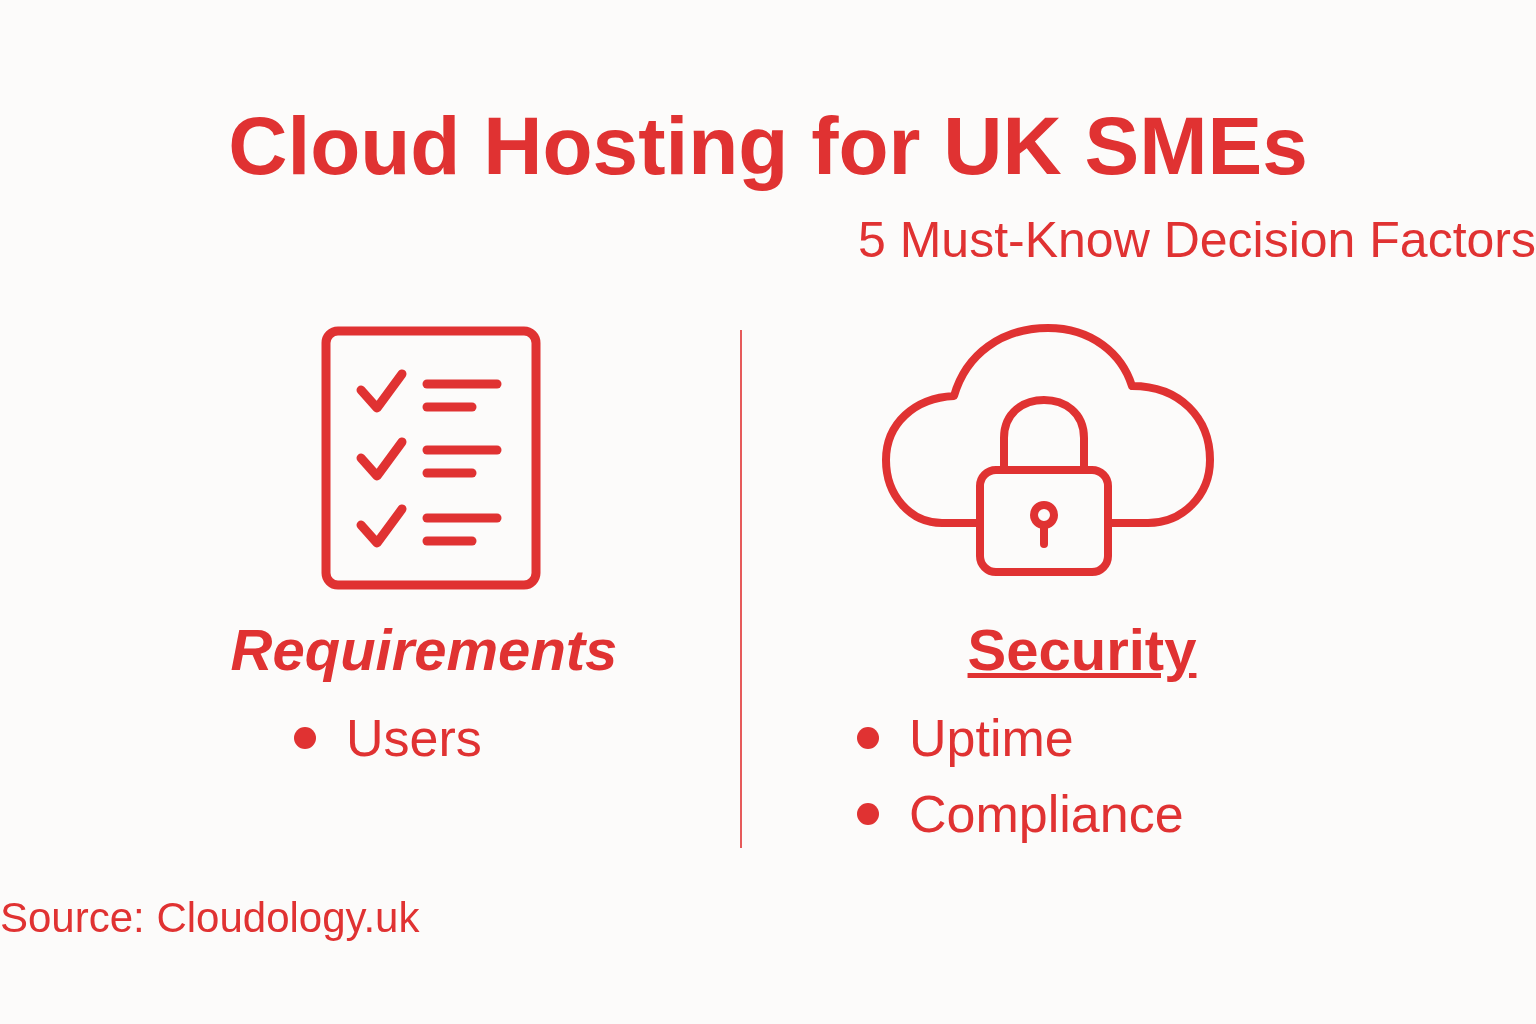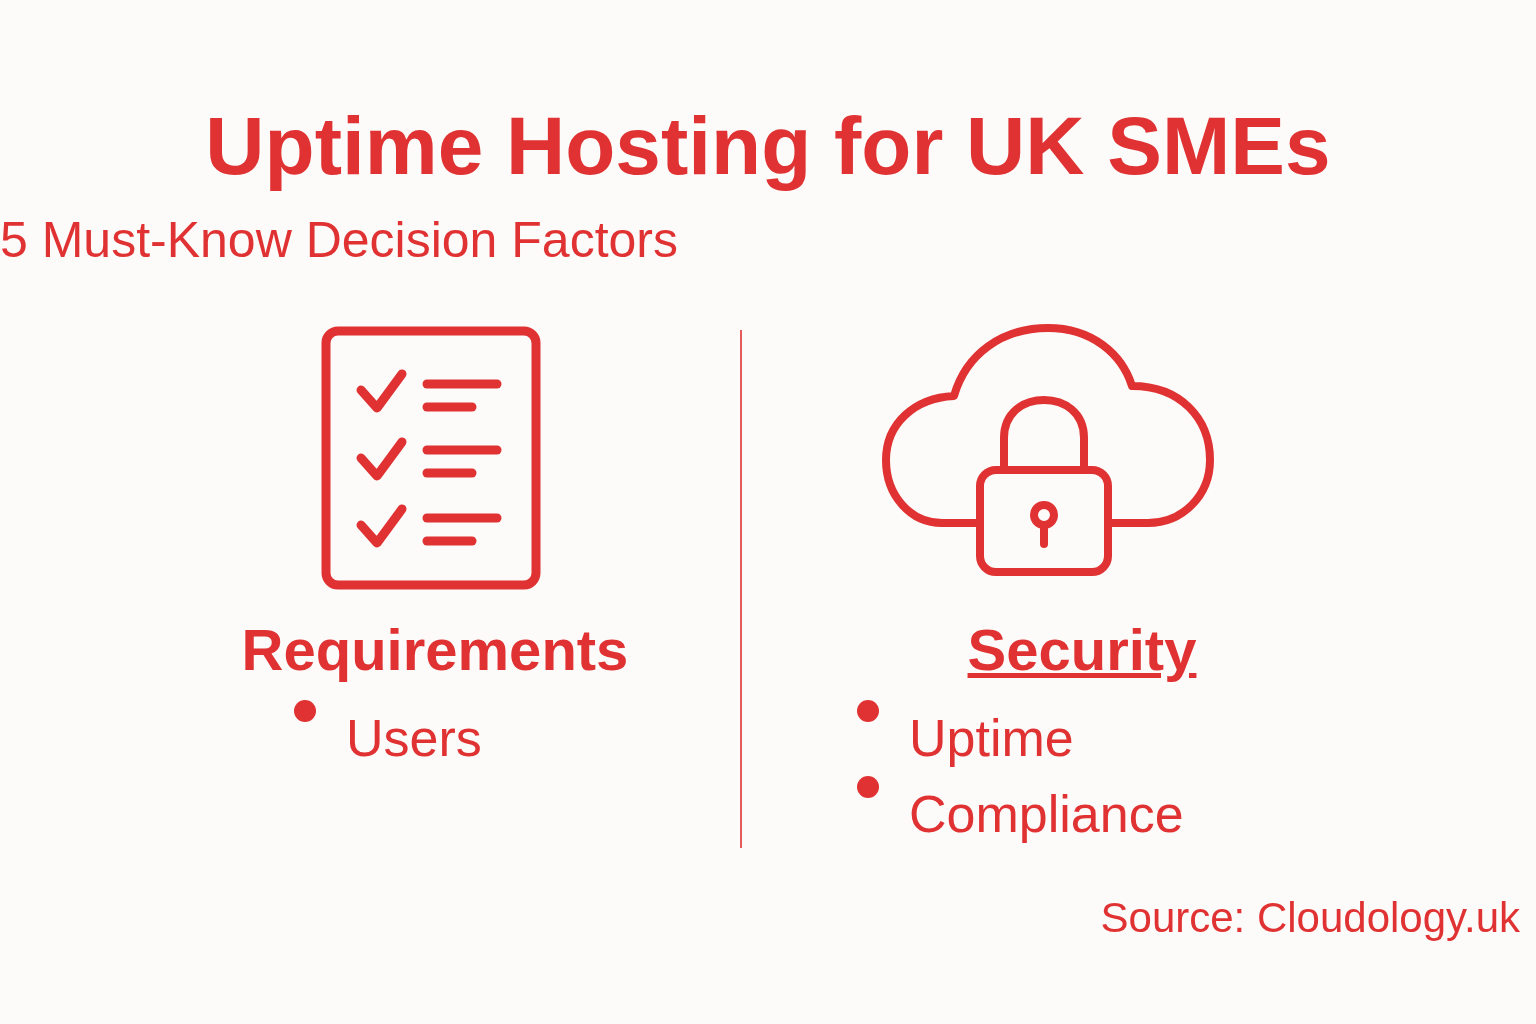--- a/index.html
+++ b/index.html
@@ -11,55 +11,55 @@
     font-family: "Liberation Sans", "DejaVu Sans", sans-serif;
     color: #e03232;
   }
   .title {
     position: absolute; left: 0; width: 1536px; top: 96px;
     text-align: center; font-size: 82px; font-weight: bold;
     line-height: 100px; letter-spacing: 0px;
   }
   .subtitle {
     position: absolute; left: 0; width: 1536px; top: 210px;
-    text-align: left; font-size: 50px; line-height: 60px;
+    text-align: right; font-size: 50px; line-height: 60px;
   }
   .divider {
     position: absolute; left: 740px; top: 330px; width: 2px; height: 518px;
     background: #e03232; opacity: 0.8;
   }
   .icon { position: absolute; }
   .icon-left { left: 320px; top: 325px; width: 222px; height: 266px; }
   .icon-right { left: 880px; top: 320px; width: 340px; height: 260px; }
   .col-heading {
     position: absolute; top: 614px; font-size: 58px; font-weight: bold;
     line-height: 72px; text-align: center;
   }
-  .heading-left { left: 185px; width: 500px; }
+  .heading-left { left: 174px; width: 500px; font-style: italic; }
   .heading-right { left: 832px; width: 500px; text-decoration: underline; }
   .bullets { position: absolute; list-style: none; margin: 0; padding: 0; }
   .bullets-left { left: 290px; top: 700px; }
   .bullets-right { left: 853px; top: 700px; }
   .bullet-item {
-    display: flex; align-items: flex-start; font-size: 52px; line-height: 76px;
+    display: flex; align-items: center; font-size: 52px; line-height: 76px;
     height: 76px;
   }
   .dot {
     width: 22px; height: 22px; border-radius: 50%; background: #e03232;
     margin-right: 30px; margin-left: 4px;
   }
   .source {
     position: absolute; left: 0; width: 1520px; top: 890px;
-    text-align: right; font-size: 42px; line-height: 56px;
+    text-align: left; font-size: 42px; line-height: 56px;
   }
 </style>
 </head>
 <body>
 
-<div class="title">Uptime Hosting for UK SMEs</div>
+<div class="title">Cloud Hosting for UK SMEs</div>
 <div class="subtitle">5 Must-Know Decision Factors</div>
 
 <div class="icon icon-left">
   <svg width="222" height="266" viewBox="0 0 222 266" fill="none" stroke="#e03232" stroke-linecap="round" stroke-linejoin="round">
     <rect x="6" y="6" width="210" height="254" rx="12" stroke-width="9"></rect>
     <polyline points="41,65 57,83 82,49" stroke-width="9"></polyline>
     <line x1="107" y1="59" x2="177" y2="59" stroke-width="9"></line>
     <line x1="107" y1="82" x2="152" y2="82" stroke-width="9"></line>
     <polyline points="41,133 57,151 82,117" stroke-width="9"></polyline>
     <line x1="107" y1="125" x2="177" y2="125" stroke-width="9"></line>

